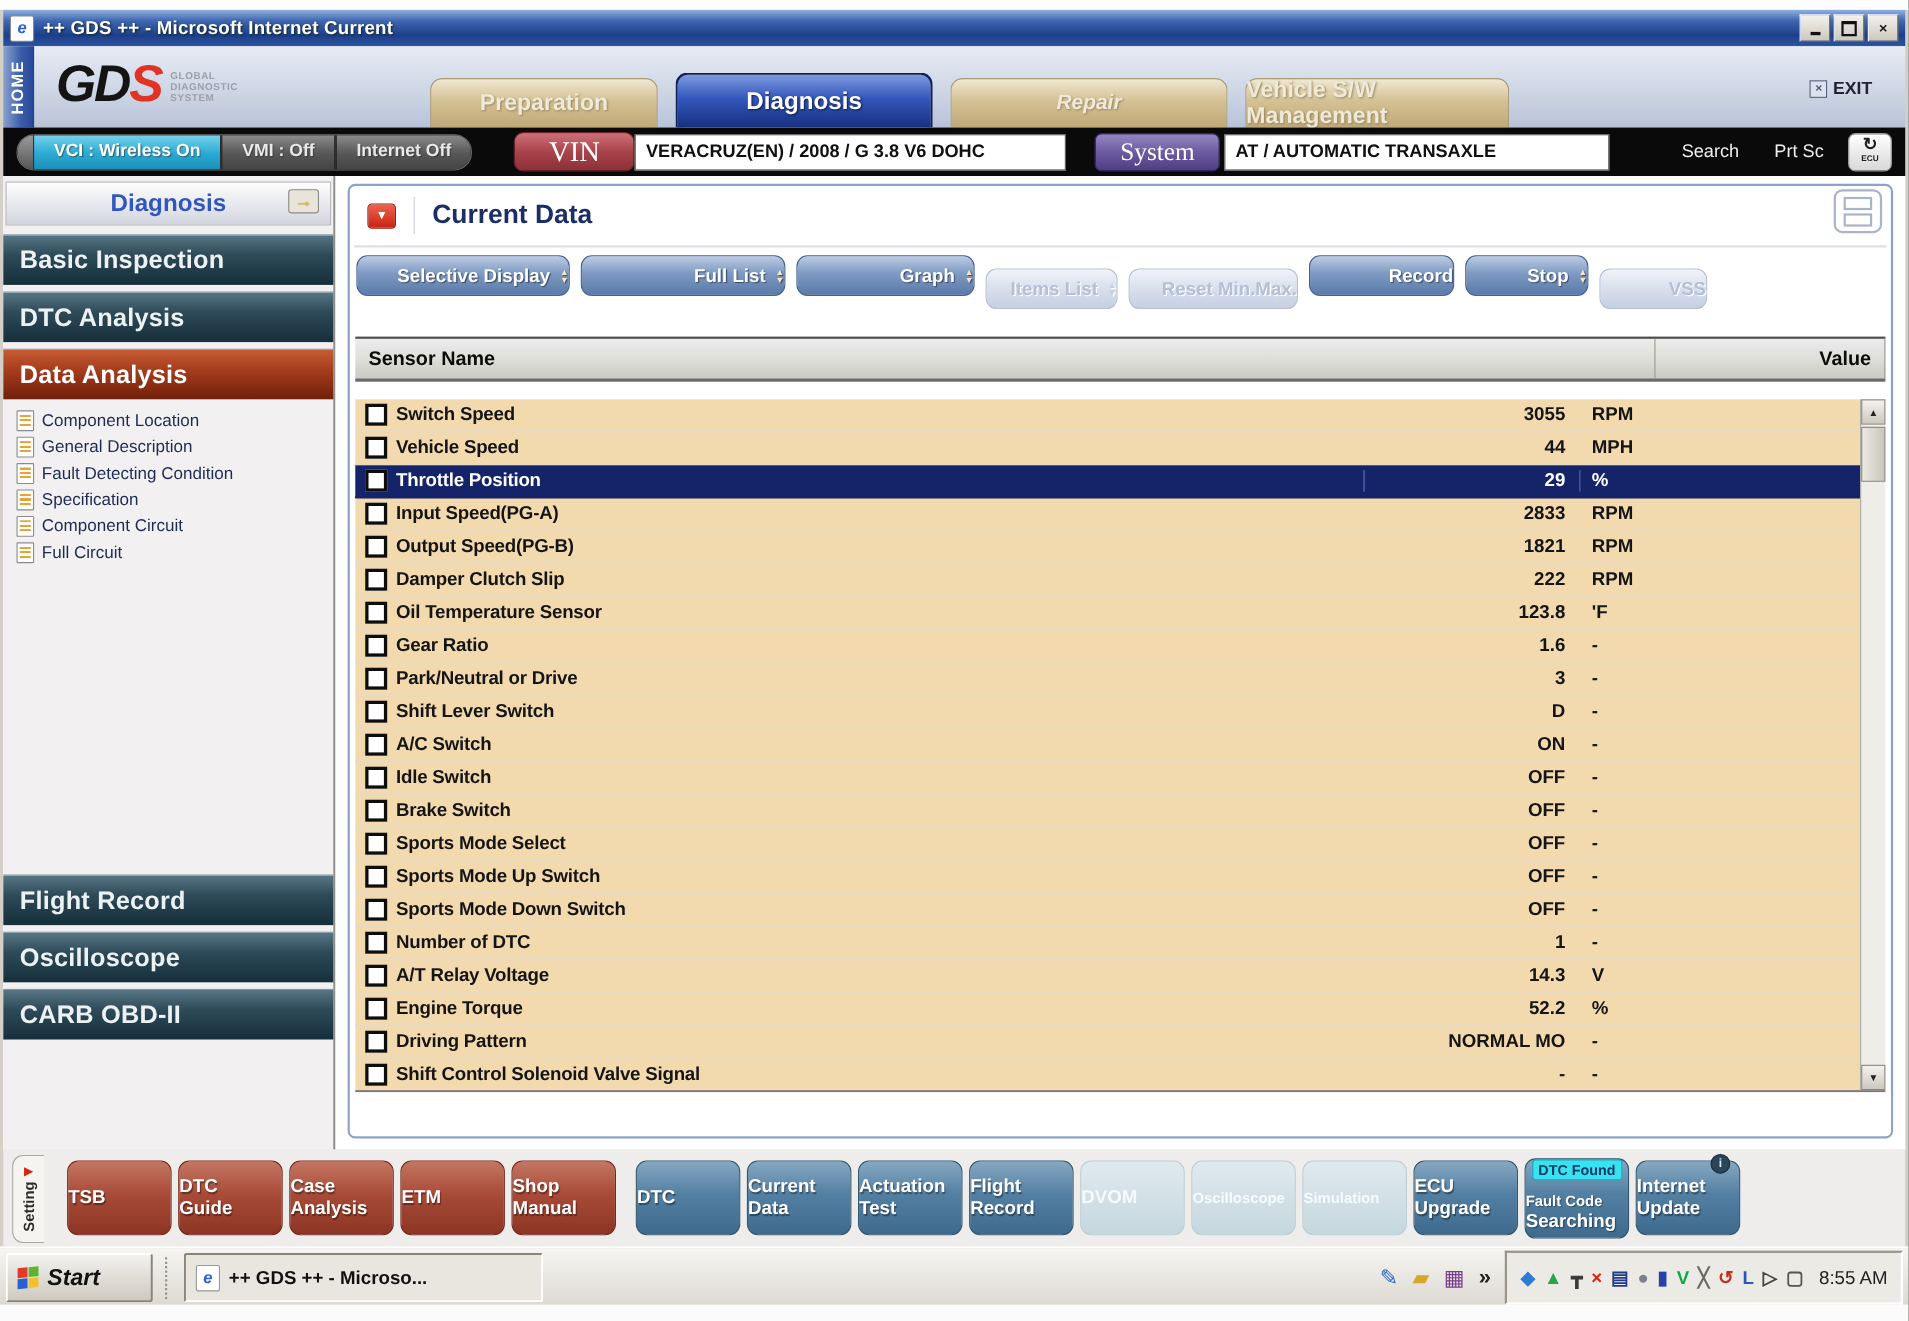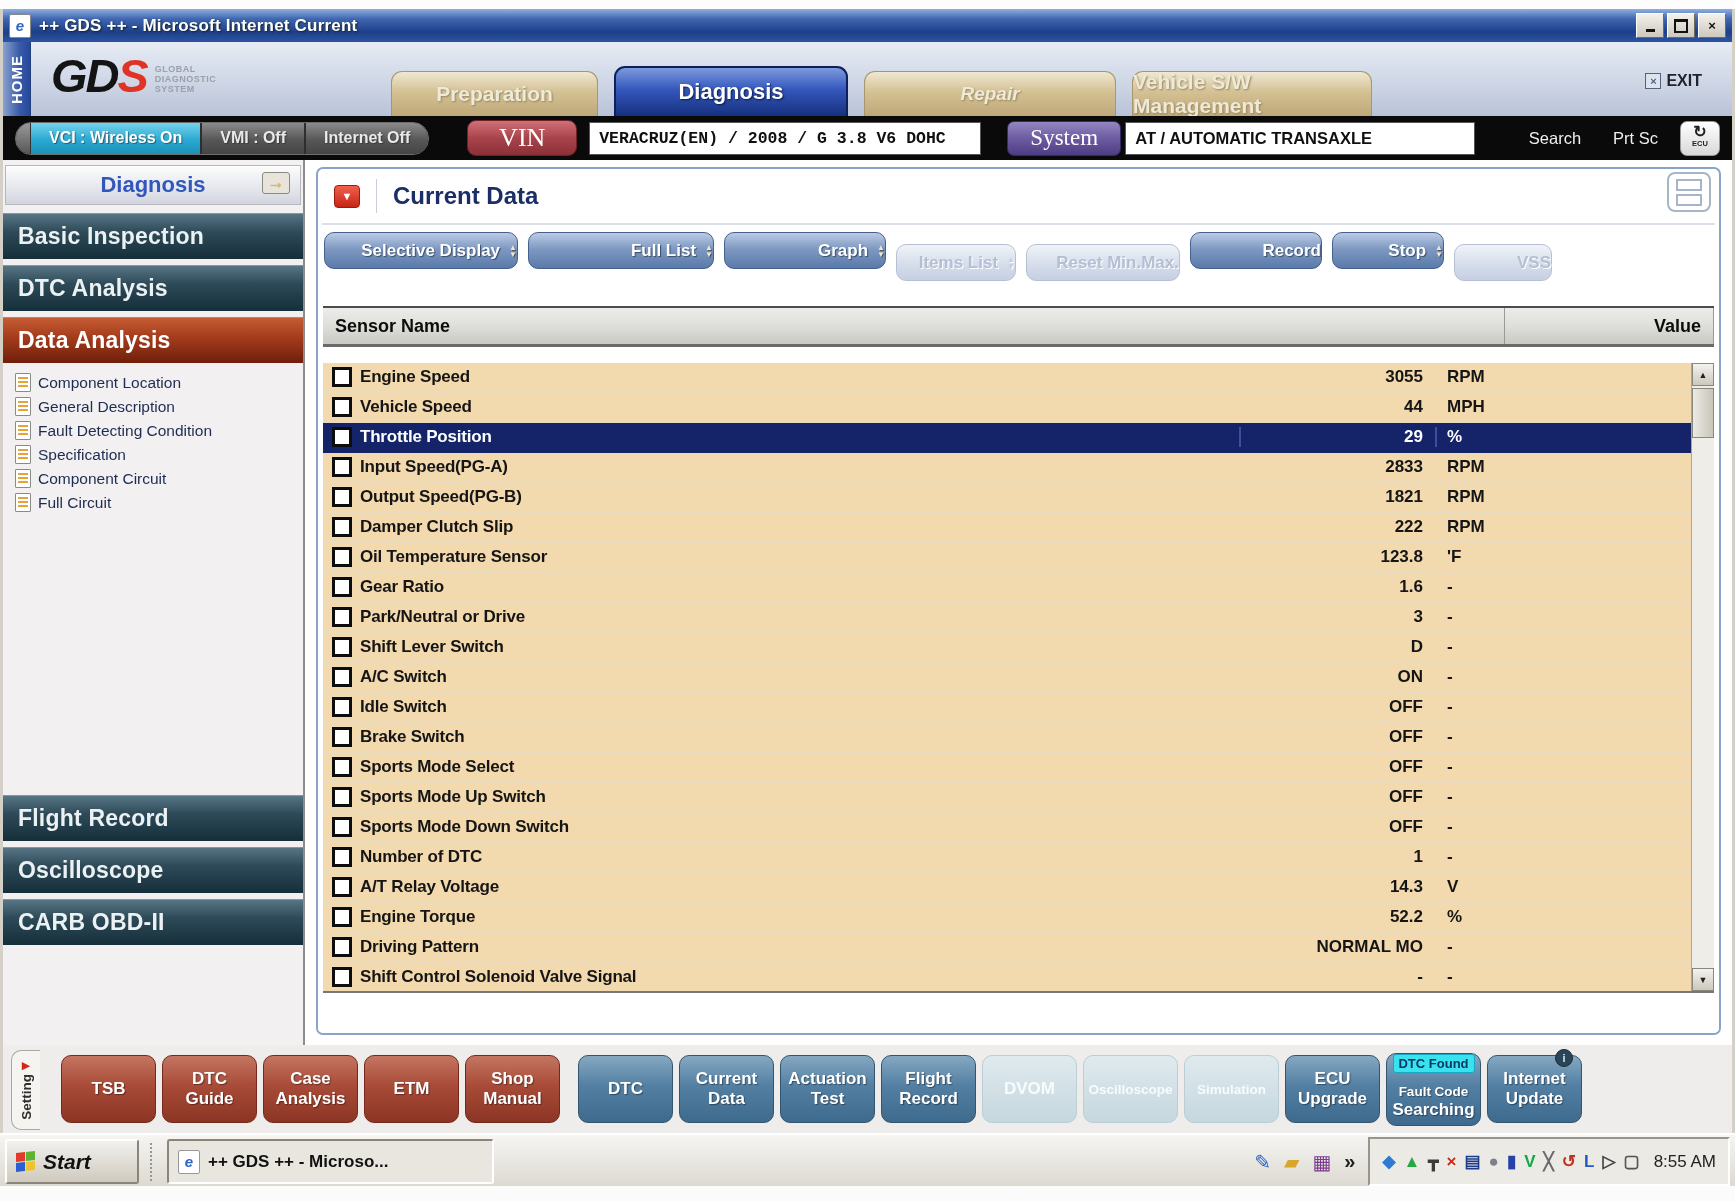--- a/index.html
+++ b/index.html
@@ -55,21 +55,21 @@
   .pill-knob{width:14px;align-self:stretch;background:linear-gradient(180deg,#9a9a9a,#565656);border-right:1px solid #333;}
   .seg{display:flex;align-items:center;padding:0 18px;height:100%;font-weight:bold;font-size:16px;
     color:#fff;text-shadow:1px 1px 1px #2228;}
   .seg.vci{background:linear-gradient(180deg,#74d2ec 0%,#2aa9d2 55%,#1b90b8 100%);}
   .seg.gray{background:linear-gradient(180deg,#8b8b8b 0%,#565656 55%,#454545 100%);border-left:2px solid #2e2e2e;color:#e9e9e9;}
   .vin-btn{margin-left:38px;width:108px;height:34px;border-radius:9px;
     background:linear-gradient(180deg,#cf7078 0%,#a8434b 50%,#8c3038 100%);border:1px solid #6e2228;
     color:#fff;font-family:"Liberation Serif",serif;font-size:26px;display:flex;align-items:center;justify-content:center;cursor:pointer;}
   .field{background:#fff;height:31px;display:flex;align-items:center;padding:0 9px;
     font-weight:bold;font-size:16.5px;color:#101010;border:1px solid #555;}
-  .field.vin-val{width:372px;margin-left:12px;font-family:Liberation Mono, monospace;}
+  .field.vin-val{width:372px;margin-left:0;}
   .sys-btn{margin-left:26px;width:112px;height:33px;border-radius:7px;
     background:linear-gradient(180deg,#9486c2 0%,#6c5ba0 50%,#4d3d82 100%);border:1px solid #372a62;
     color:#fff;font-family:"Liberation Serif",serif;font-size:23px;display:flex;align-items:center;justify-content:center;cursor:pointer;}
   .field.sys-val{width:330px;margin-left:4px;}
   .bb-link{color:#efefef;font-size:16.5px;cursor:pointer;}
   .bb-link.search{margin-left:auto;}
   .bb-link.prtsc{margin-left:32px;}
   .ecu-btn{margin-left:22px;width:38px;height:33px;background:linear-gradient(180deg,#fff,#d8d8d8);
     border-radius:7px;border:1px solid #999;display:flex;flex-direction:column;align-items:center;justify-content:center;
     line-height:12px;cursor:pointer;}
@@ -161,21 +161,21 @@
 
   
   .bottom{position:absolute;top:1045px;left:3px;right:3px;height:88px;background:#efedeb;
     display:flex;align-items:center;gap:6px;padding-left:58px;}
   .setting-tab{position:absolute;left:8px;top:5px;width:28px;height:78px;background:#f6f4f1;
     border:1px solid #a8a8a2;border-right:none;border-radius:10px 0 0 10px;
     display:flex;flex-direction:column;align-items:center;justify-content:center;gap:4px;cursor:pointer;}
   .setting-arrow{color:#d42615;font-size:11px;line-height:10px;}
   .setting-text{writing-mode:vertical-rl;transform:rotate(180deg);font-weight:bold;font-size:13.5px;color:#2e2e2e;}
   .bbtn{width:93px;height:66px;border-radius:10px;position:relative;cursor:pointer;flex:none;
-    display:flex;flex-direction:column;align-items:center;justify-content:center;
+    display:flex;flex-direction:column;align-items:flex-start;justify-content:center;
     color:#fff;font-weight:bold;text-shadow:1px 1px 1px rgba(0,0,0,.4);}
   .bbtn.red{background:linear-gradient(180deg,#c47662 0%,#a84b38 45%,#8c3524 100%);border:1px solid #77281a;}
   .bbtn.blue{background:linear-gradient(180deg,#86a8c2 0%,#537fa2 45%,#3e6a8e 100%);border:1px solid #32566f;}
   .bbtn.faded{background:linear-gradient(180deg,#dfeaee 0%,#c6d7df 100%);border:1px solid #bccdd5;
     color:#f6fbfd;text-shadow:none;cursor:default;}
   .bbtn:nth-child(6){margin-left:12px;}
   .bline{font-size:17px;line-height:20px;}
   .bline.small{font-size:13.5px;line-height:17px;}
   .bbtn.has-badge{justify-content:flex-end;padding-bottom:5px;}
   .badge-dtc{position:absolute;top:0;left:50%;transform:translateX(-50%);white-space:nowrap;
@@ -383,21 +383,21 @@
             </div>
           </div>
         <div class="thead">
           <span class="h-name">Sensor Name</span>
           <span class="h-val">Value</span>
         </div>
         <div class="tbody-wrap">
           <div class="tbody" id="tbody">
               <div class="trow">
                 <span class="cbx"></span>
-                <span class="tname">Engine Speed</span>
+                <span class="tname">Switch Speed</span>
                 <span class="tval">3055</span>
                 <span class="tunit">RPM</span>
               </div>
               <div class="trow">
                 <span class="cbx"></span>
                 <span class="tname">Vehicle Speed</span>
                 <span class="tval">44</span>
                 <span class="tunit">MPH</span>
               </div>
               <div class="trow sel">

